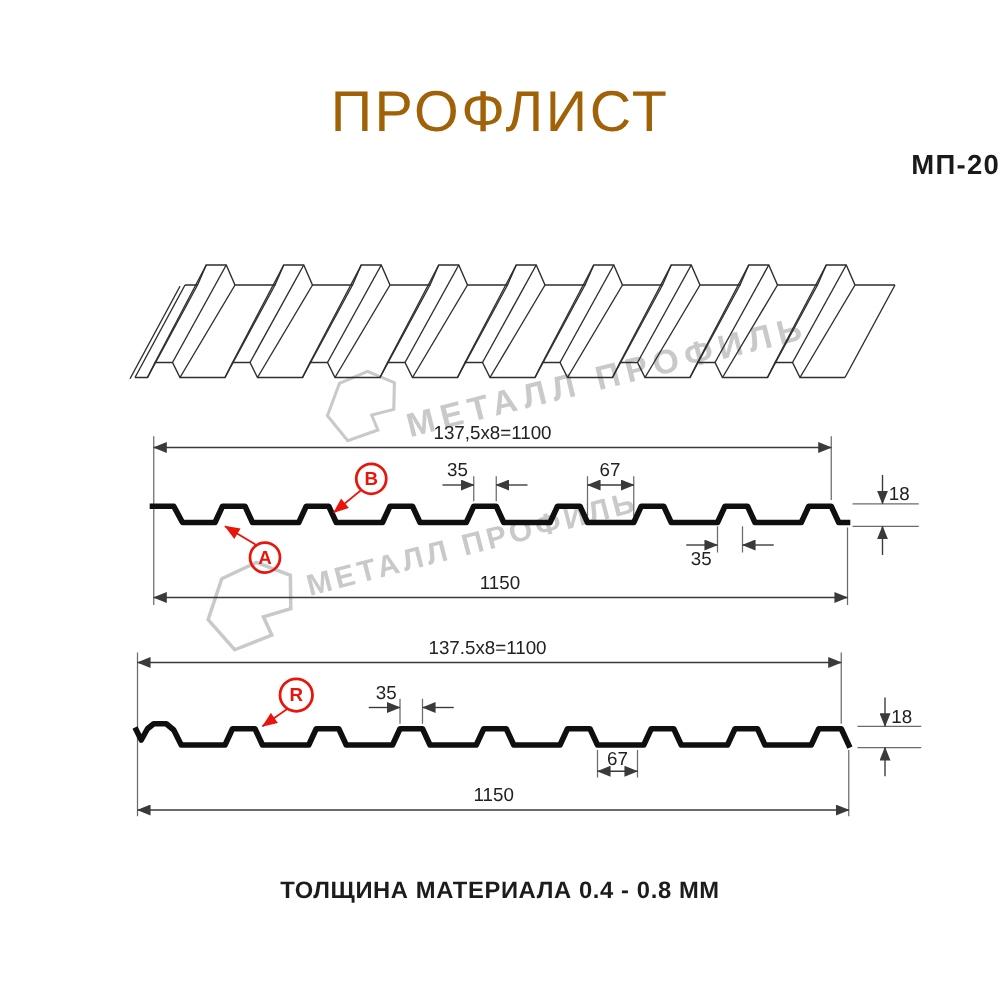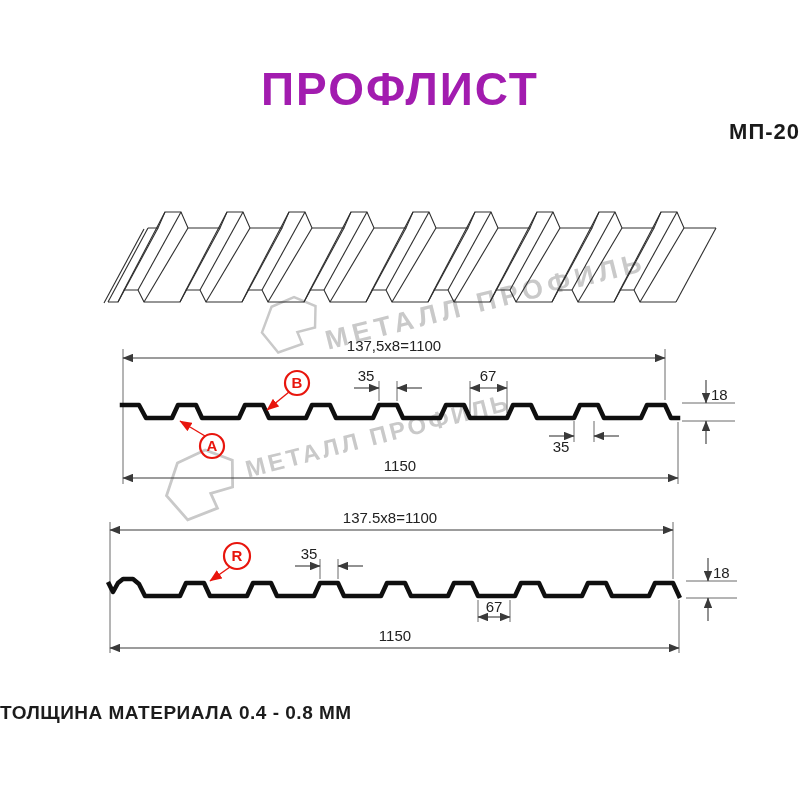--- a/index.html
+++ b/index.html
@@ -1,22 +1,22 @@
 <!DOCTYPE html>
 <html><head>
 <meta charset="utf-8">
 <style>
   html,body{margin:0;padding:0;background:#fff;}
   .page{position:relative;width:800px;height:800px;background:#ffffff;overflow:hidden;
         font-family:"Liberation Sans",sans-serif;}
   .title{position:absolute;left:0;right:0;top:62px;text-align:center;
-         font-size:46px;font-weight:bold;letter-spacing:2px;color:#a21caf;}
+         font-size:46px;font-weight:normal;letter-spacing:2px;color:#a16207;}
   .subtitle{position:absolute;left:0;right:0;top:119px;text-align:right;
             font-size:22px;font-weight:600;letter-spacing:1px;color:#1a1a1a;}
-  .footer{position:absolute;left:0;right:0;top:702px;
+  .footer{position:absolute;left:0;right:0;top:702px;text-align:center;
           font-size:19px;font-weight:600;letter-spacing:.5px;color:#1c1c1c;}
   .wm-text{position:absolute;color:#c9c9c9;font-weight:bold;white-space:nowrap;
            transform-origin:left center;z-index:1;}
   #wm1-text{left:326px;top:326px;font-size:27px;letter-spacing:5px;transform:rotate(-14deg);}
   #wm2-text{left:246px;top:456px;font-size:24px;letter-spacing:3px;transform:rotate(-14.5deg);}
   .wm-logo{position:absolute;z-index:1;}
   #wm1-logo{left:254px;top:296px;transform:rotate(-10deg);}
   #wm2-logo{left:156px;top:450px;transform:rotate(-12deg);}
   svg.art{position:absolute;left:0;top:0;z-index:2;}
   .profile{stroke:#0f0f0f;stroke-width:4.5;fill:none;stroke-linejoin:round;stroke-linecap:square;}

